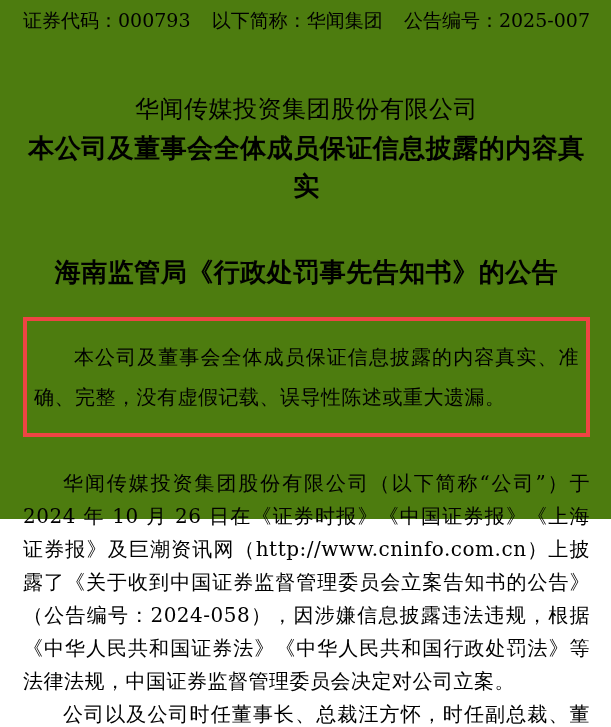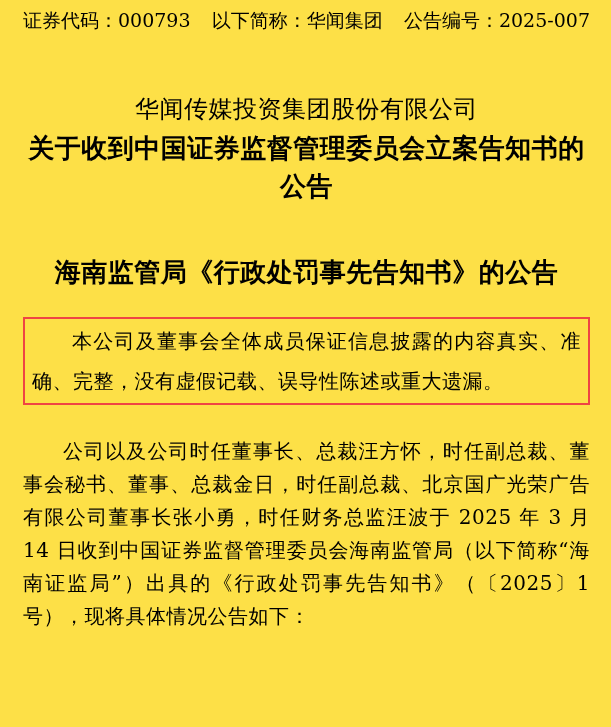--- a/index.html
+++ b/index.html
@@ -10,23 +10,23 @@
   }
   body {
     width: 611px;
     height: 727px;
     overflow: hidden;
     font-family: "DejaVu Serif", "Liberation Serif", serif;
   }
   .doc {
     box-sizing: border-box;
     width: 611px;
-    height: 727px;
+    height: 519px;
     padding: 8px 21px 0 23px;
-    background: #fde047;
+    background: #4d7c0f;
   }
   .header-row {
     display: flex;
     justify-content: space-between;
     align-items: baseline;
     font-size: 19px;
     line-height: 24px;
     white-space: nowrap;
   }
   .header-group { white-space: nowrap; }
@@ -44,22 +44,22 @@
     font-size: 26px;
     font-weight: 700;
     line-height: 38px;
     letter-spacing: 0.5px;
     margin-top: 48px;
   }
   .title-bold.first { margin-top: 5px; }
   .disclaimer-box {
     box-sizing: border-box;
     margin-top: 26px;
-    border: 2px solid #ef4444;
-    padding: 2px 7px;
+    border: 4px solid #ef4444;
+    padding: 16px 7px;
     font-size: 20px;
     line-height: 40px;
     text-indent: 2em;
     text-align: justify;
     letter-spacing: 0.5px;
   }
   .body-text {
     margin-top: 30px;
     font-size: 20px;
     line-height: 33px;
@@ -77,23 +77,24 @@
 <div class="doc">
 
   <div class="header-row">
     <span class="header-group"><span>证券代码：</span><span>000793</span></span>
     <span class="header-group"><span>以下简称：</span><span>华闻集团</span></span>
     <span class="header-group"><span>公告编号：</span><span>2025-007</span></span>
   </div>
 
   <div class="title-company">华闻传媒投资集团股份有限公司</div>
 
-  <div class="title-bold first">关于收到中国证券监督管理委员会立案告知书的公告</div>
+  <div class="title-bold first">本公司及董事会全体成员保证信息披露的内容真实</div>
 
   <div class="title-bold">海南监管局《行政处罚事先告知书》的公告</div>
 
   <div class="disclaimer-box">本公司及董事会全体成员保证信息披露的内容真实、准确、完整，没有虚假记载、误导性陈述或重大遗漏。</div>
 
   <div class="body-text">
+    <p>华闻传媒投资集团股份有限公司（以下简称“公司”）于 2024 年 10 月 26 日在《证券时报》《中国证券报》《上海证券报》及巨潮资讯网（http://www.cninfo.com.cn）上披露了《关于收到中国证券监督管理委员会立案告知书的公告》（公告编号：2024-058），因涉嫌信息披露违法违规，根据《中华人民共和国证券法》《中华人民共和国行政处罚法》等法律法规，中国证券监督管理委员会决定对公司立案。</p>
     <p>公司以及公司时任董事长、总裁汪方怀，时任副总裁、董事会秘书、董事、总裁金日，时任副总裁、北京国广光荣广告有限公司董事长张小勇，时任财务总监汪波于 2025 年 3 月 14 日收到中国证券监督管理委员会海南监管局（以下简称“海南证监局”）出具的《行政处罚事先告知书》（〔2025〕1 号），现将具体情况公告如下：</p>
   </div>
 
 </div>
 
 </body></html>

